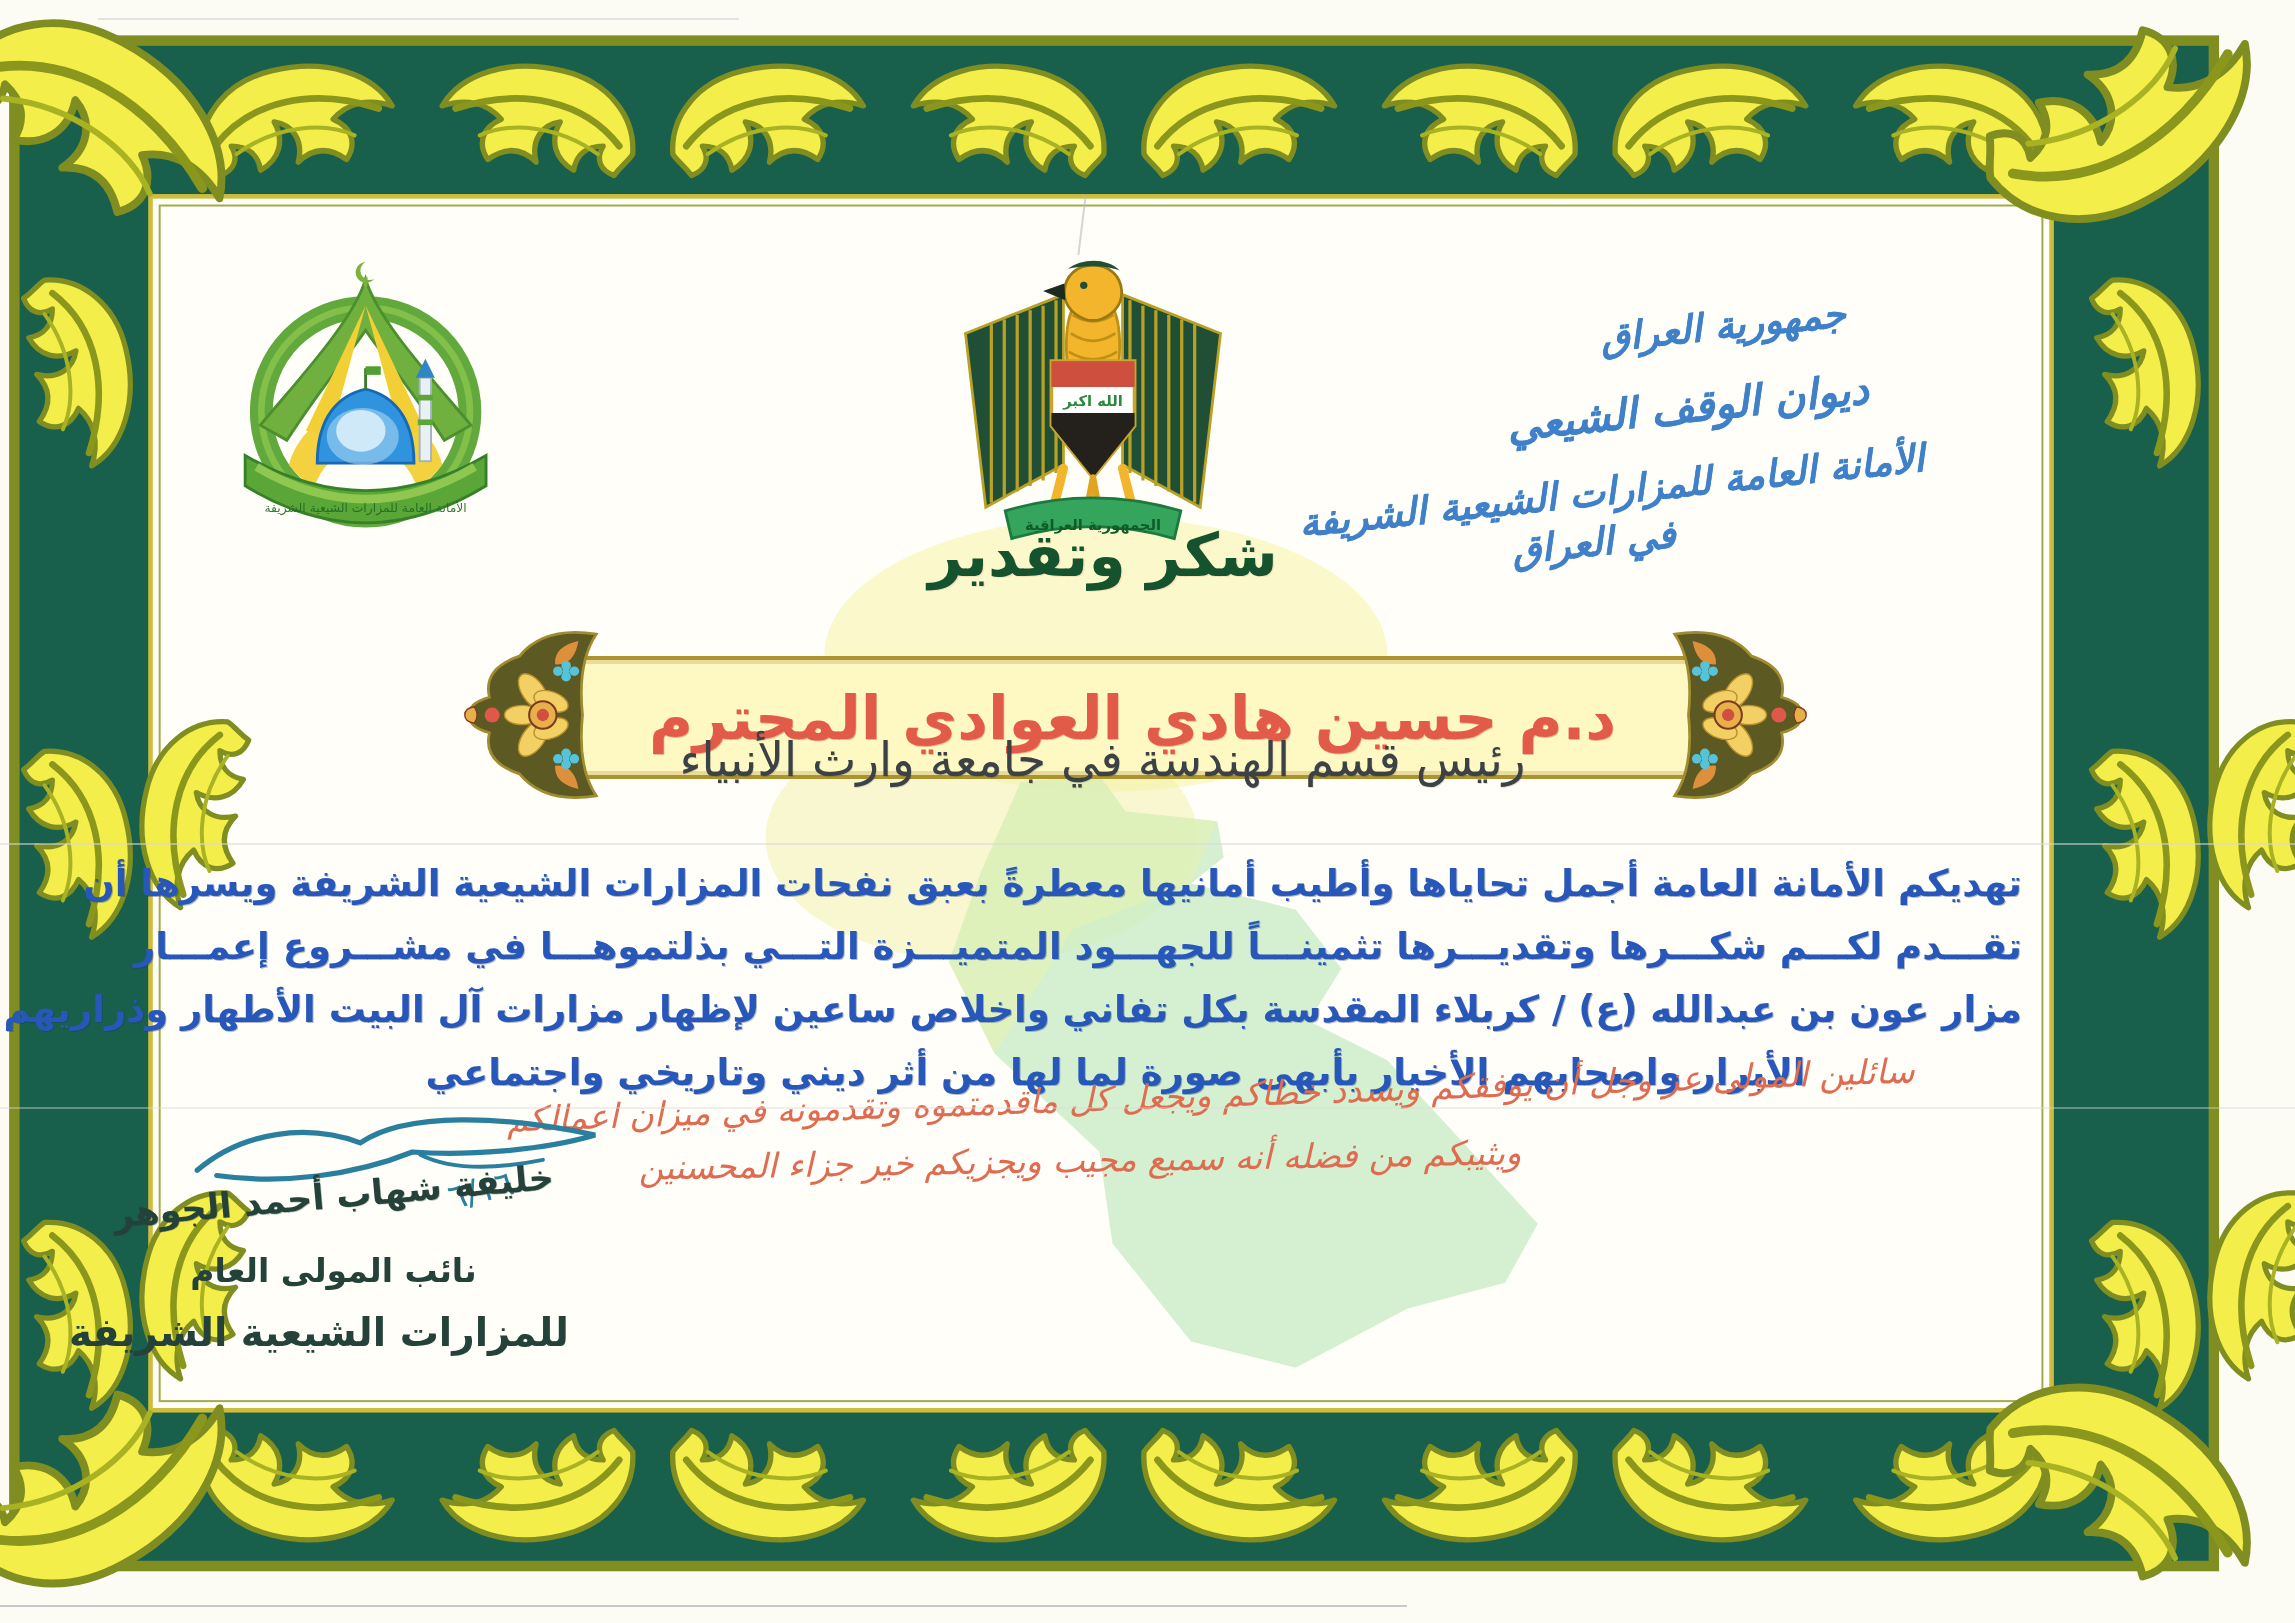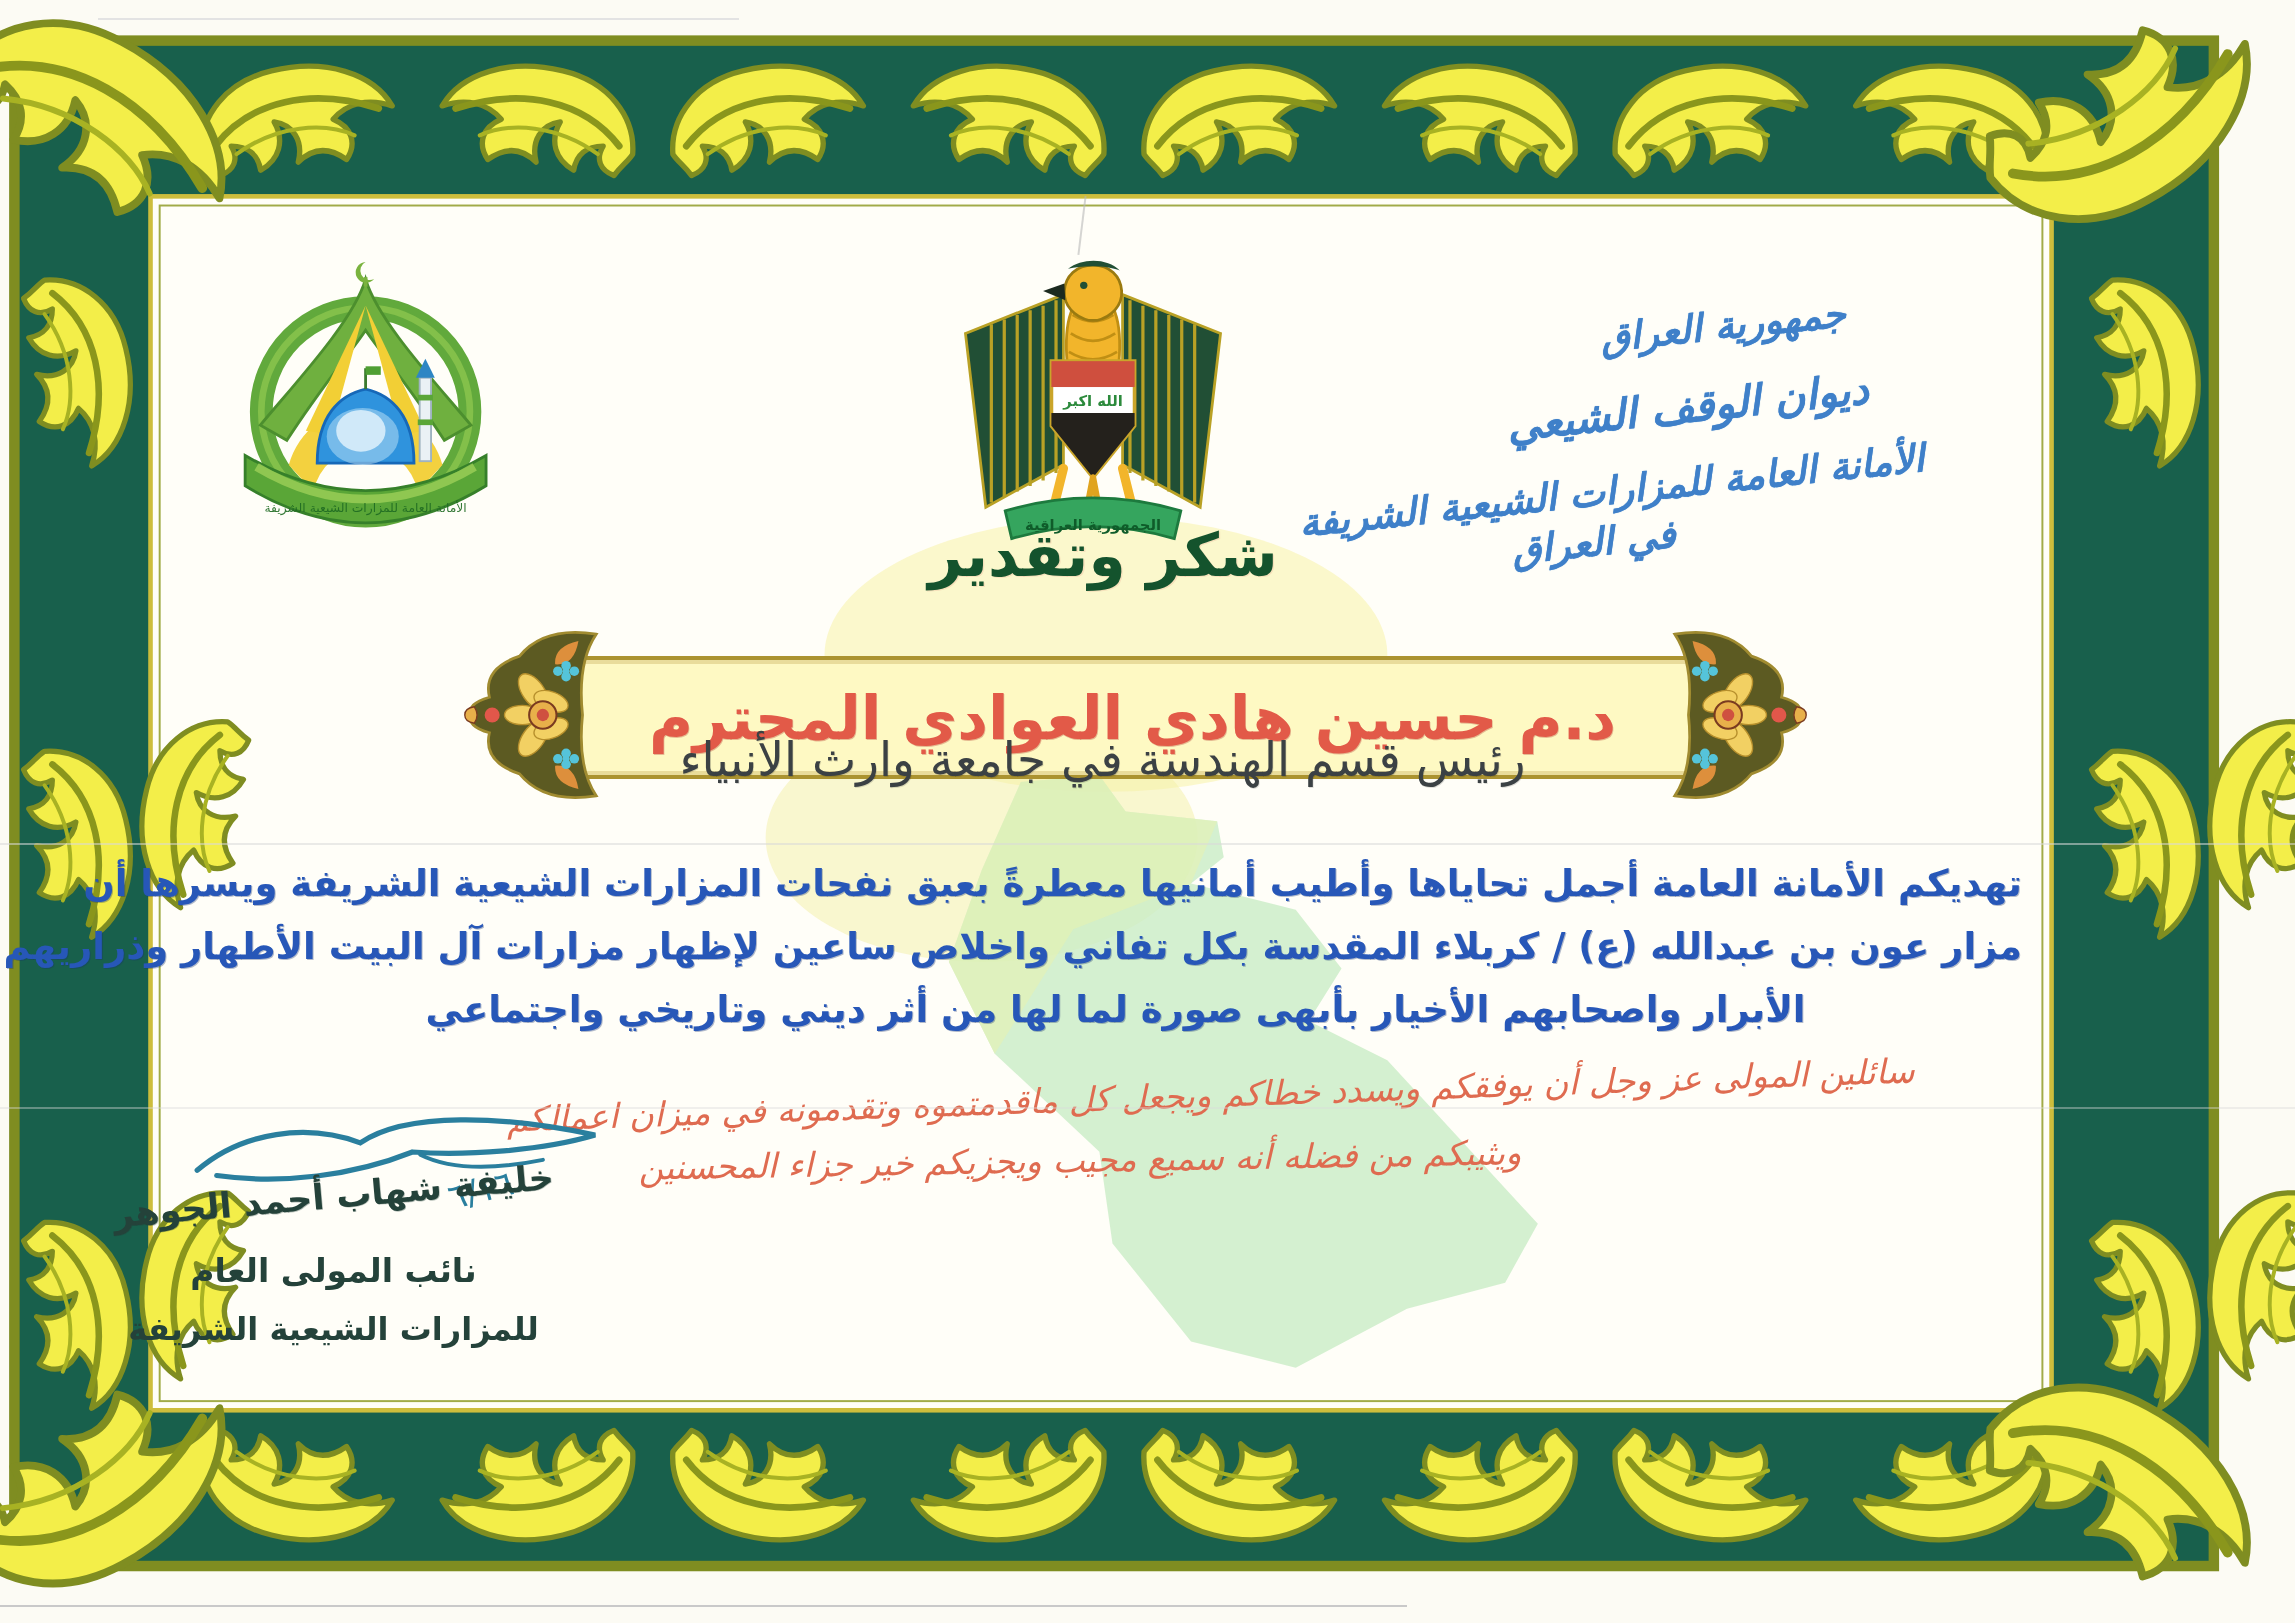--- a/index.html
+++ b/index.html
@@ -78,21 +78,21 @@
     left:98px;top:1176px;width:471px;text-align:center;direction:rtl;
     font-size:35px;font-weight:bold;color:#24423a;white-space:nowrap;
     transform:rotate(-5deg);text-shadow:0.7px 0.7px 0 #24423a55;
   }
   .sig-title1{
     left:98px;top:1251px;width:471px;text-align:center;direction:rtl;
     font-size:33px;font-weight:bold;color:#24423a;white-space:nowrap;
   }
   .sig-title2{
     left:98px;top:1310px;width:471px;text-align:center;direction:rtl;
-    font-size:32px;font-weight:bold;color:#24423a;white-space:nowrap;
+    font-size:39px;font-weight:bold;color:#24423a;white-space:nowrap;
   }
   
   .scanline{background:#d9d9d9;height:2px;}
   .sl1{left:0;top:843px;width:2295px;opacity:.55;}
   .sl2{left:0;top:1107px;width:2295px;opacity:.4;}
   .sl3{left:0;top:1605px;width:1407px;background:#c9c9c9;}
   .sl4{left:98px;top:18.3px;width:641px;background:#e3e3e3;}
   .fold{left:1081px;top:196px;width:2px;height:59px;background:#b9b9b9;opacity:.6;transform:rotate(7deg);}
 </style>
 </head>
@@ -277,20 +277,21 @@
       <circle cx="152" cy="194" r="5"></circle>
   </g>
   <circle cx="44" cy="130" r="11" fill="#e1574a"></circle>
   <path d="M18,118 q-14,2 -14,12 q0,10 14,12 q8,-12 0,-24 Z" fill="#e8b04a" stroke="#7a3b20" stroke-width="2"></path>
 </svg>
 
 <div class="abs content subtitle">رئيس قسم الهندسة في جامعة وارث الأنبياء</div>
 
 <div class="abs content body-block">
   <div class="body-line">تهديكم الأمانة العامة أجمل تحاياها وأطيب أمانيها معطرةً بعبق نفحات المزارات الشيعية الشريفة ويسرها أن</div>
+  <div class="body-line">تقـــدم لكـــم شكـــرها وتقديـــرها تثمينـــاً للجهـــود المتميـــزة التـــي بذلتموهـــا في مشـــروع إعمـــار</div>
   <div class="body-line">مزار عون بن عبدالله (ع) / كربلاء المقدسة بكل تفاني واخلاص ساعين لإظهار مزارات آل البيت الأطهار وذراريهم</div>
   <div class="body-line">الأبرار واصحابهم الأخيار بأبهى صورة لما لها من أثر ديني وتاريخي واجتماعي</div>
 </div>
 
 <div class="abs content dua-1">سائلين المولى عز وجل أن يوفقكم ويسدد خطاكم ويجعل كل ماقدمتموه وتقدمونه في ميزان اعمالكم</div>
 <div class="abs content dua-2">ويثيبكم من فضله أنه سميع مجيب ويجزيكم خير جزاء المحسنين</div>
 
 <svg class="abs content sig-scribble" viewBox="0 0 720 210">
   <path d="M10,120 C80,60 180,48 260,78 C330,30 480,36 620,66 C540,90 420,98 340,92 C250,128 140,142 40,128" fill="none" stroke="#2a7f9e" stroke-width="8" stroke-linecap="round"></path>
   <path d="M352,96 C400,120 470,118 540,104" fill="none" stroke="#2a7f9e" stroke-width="6" stroke-linecap="round"></path>

